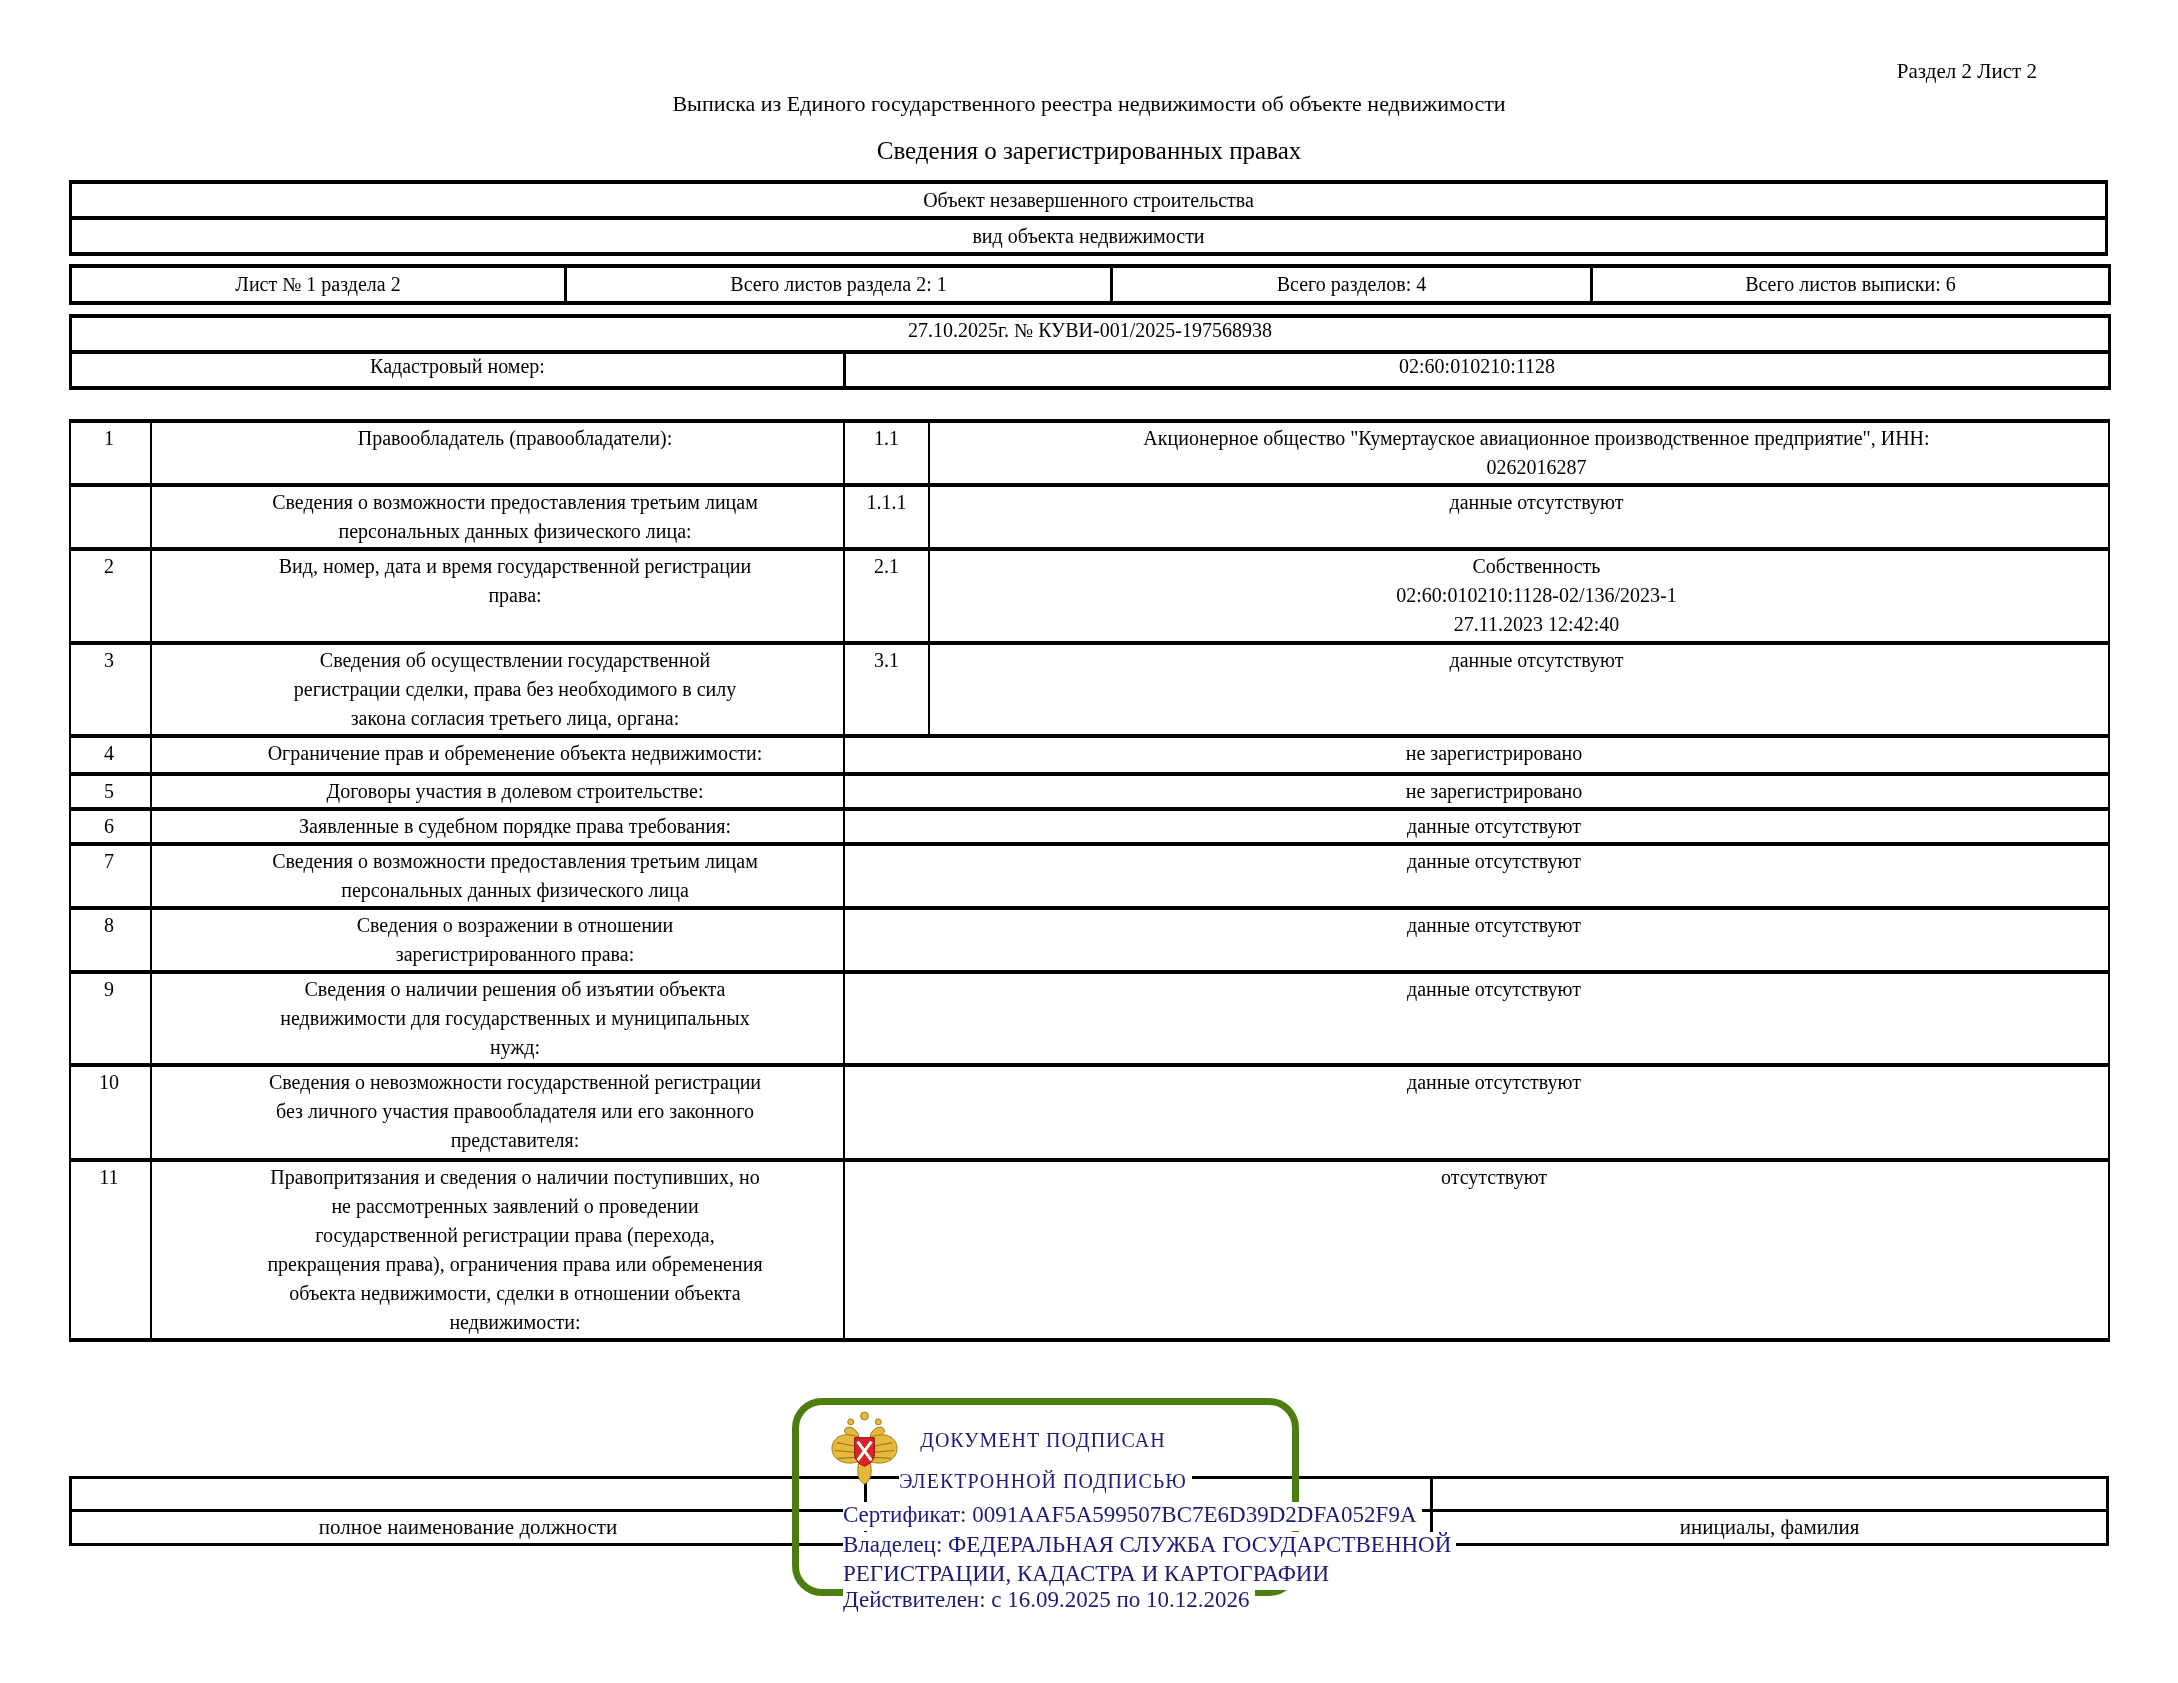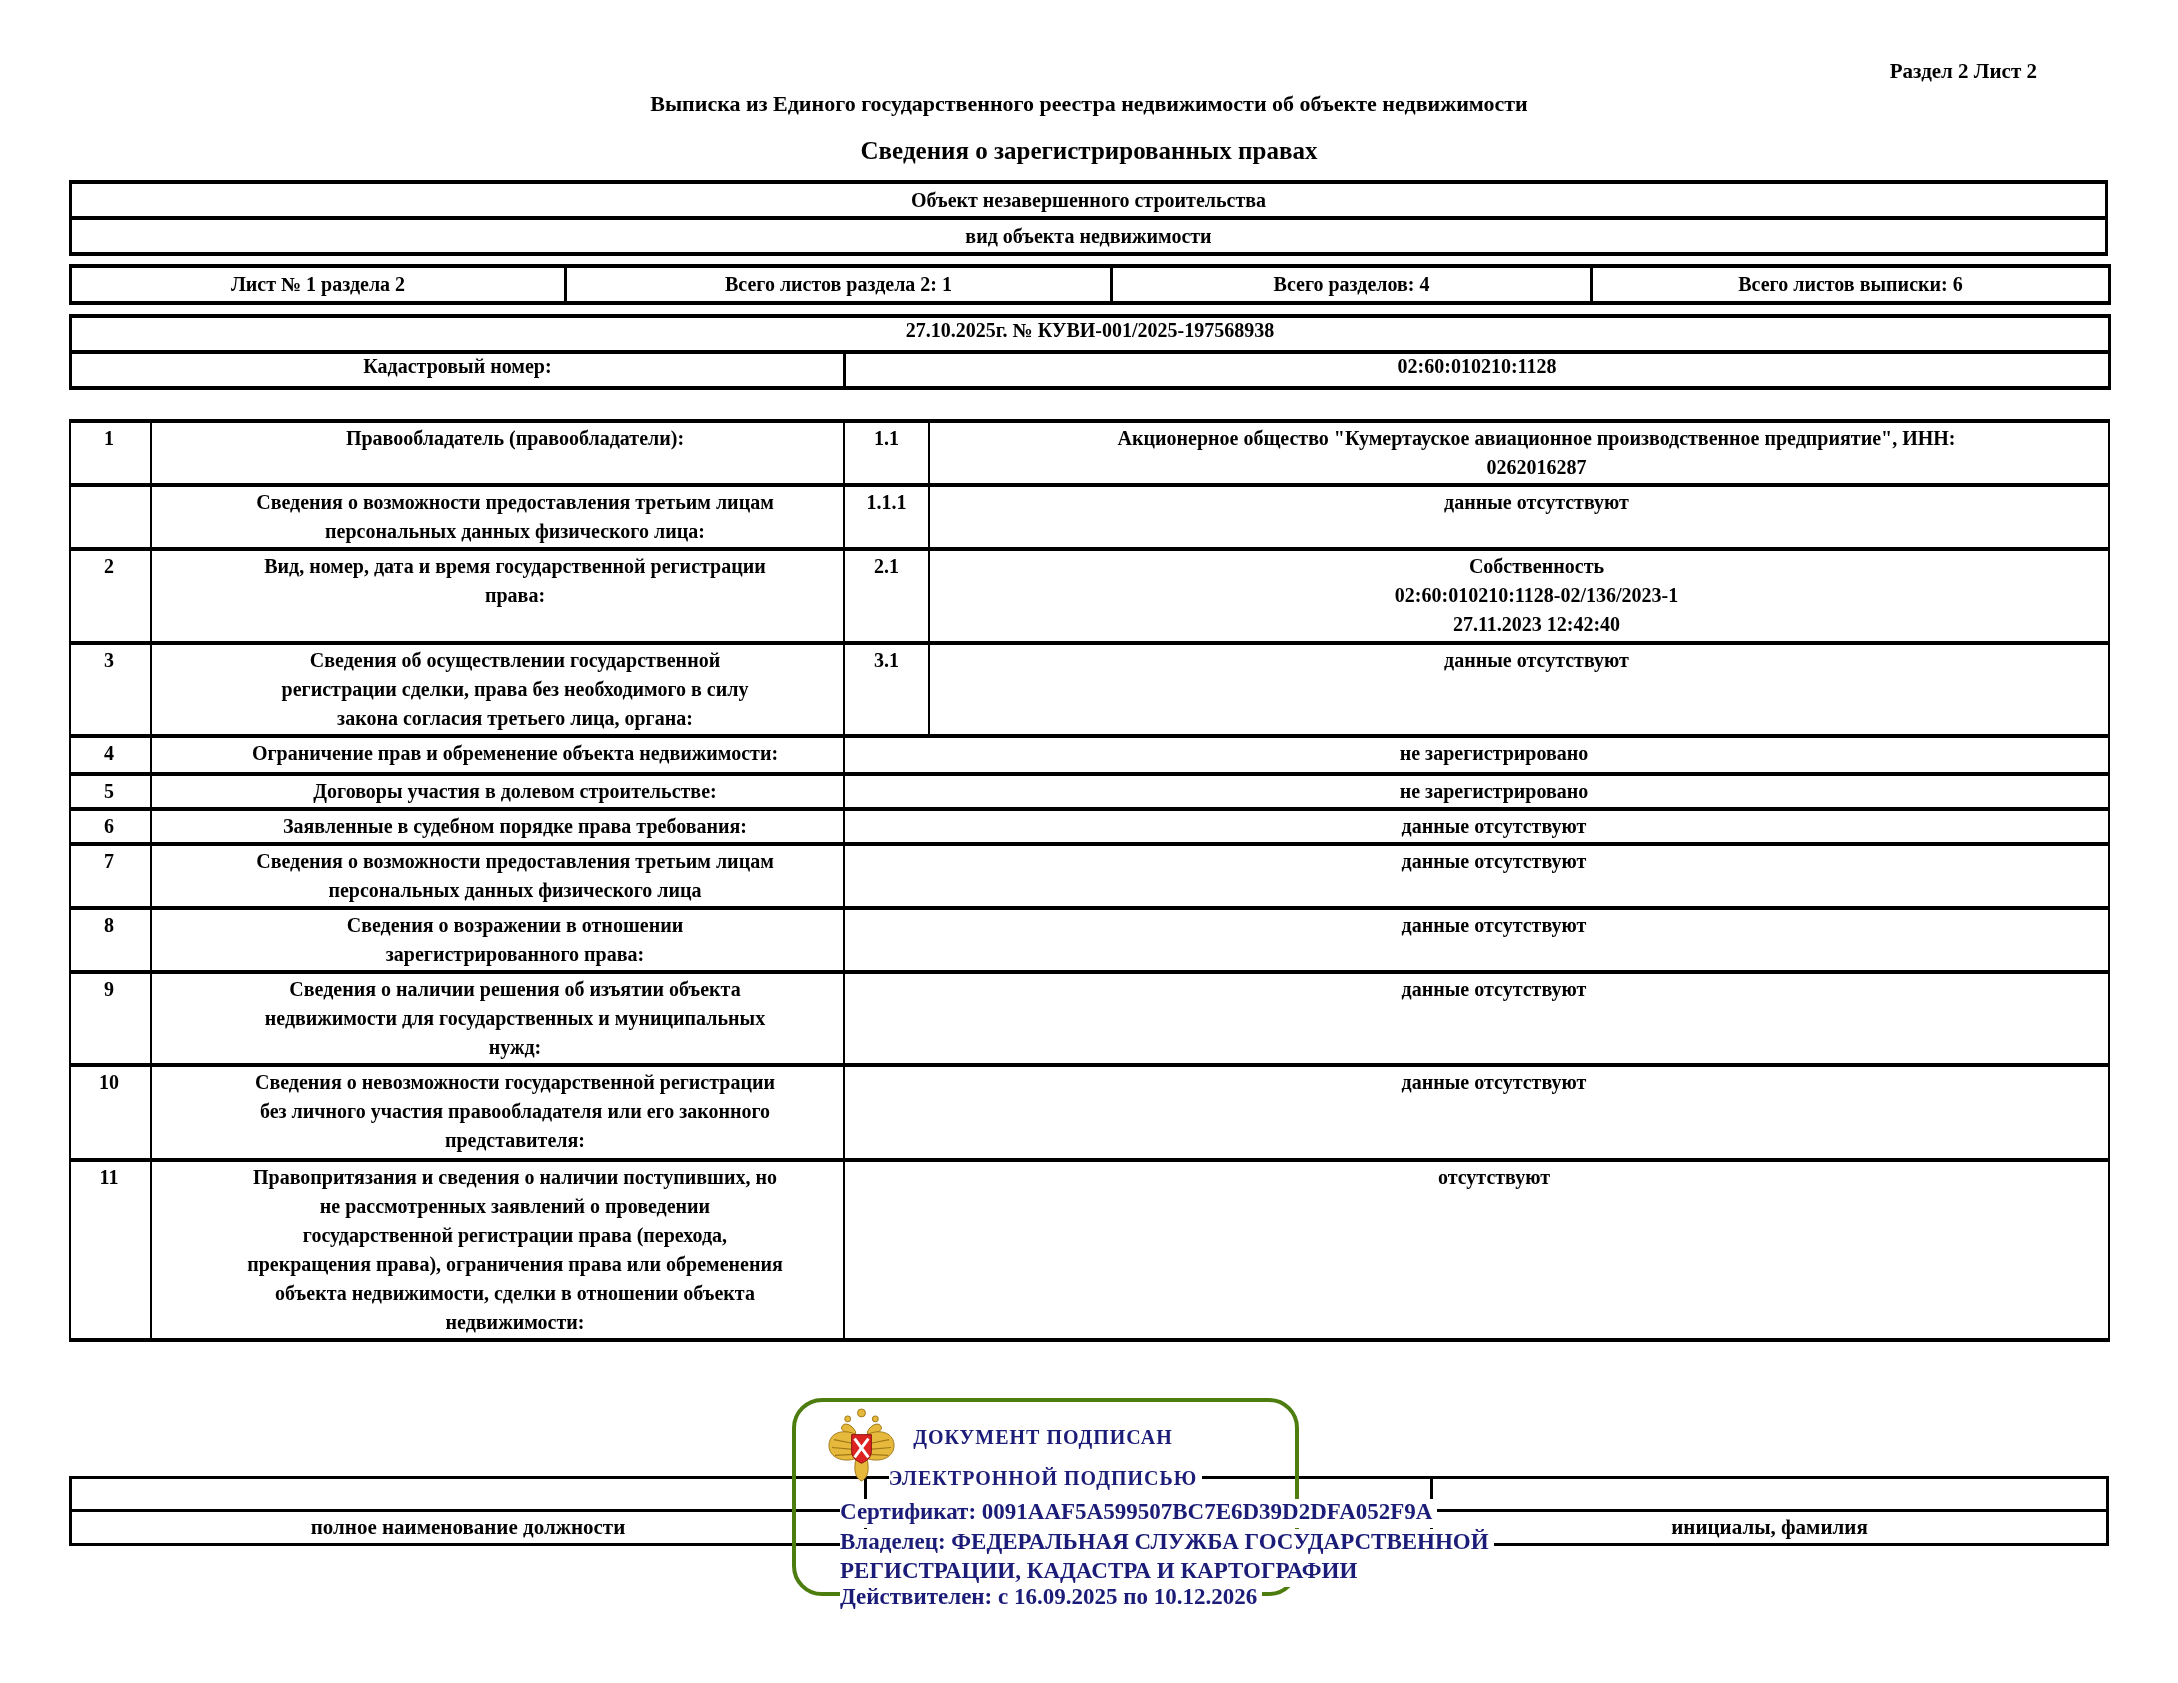--- a/index.html
+++ b/index.html
@@ -1,20 +1,20 @@
 <!DOCTYPE html>
 <html><head>
 <meta charset="utf-8">
 <style>
   html,body{margin:0;padding:0;}
   body{
     width:2178px;height:1683px;position:relative;background:#ffffff;
     font-family:"Liberation Serif", serif;color:#000;
   }
-  .abs{position:absolute;font-weight:bold;}
+  .abs{position:absolute;}
 
   
   .section-label{top:59px;right:141px;font-size:21px;}
   .doc-title{top:91px;left:0;width:2178px;text-align:center;font-size:22px;}
   .doc-subtitle{top:137px;left:0;width:2178px;text-align:center;font-size:25px;}
 
   
   table{border-collapse:collapse;table-layout:fixed;}
   td{border:3px solid #000;border-top-width:4px;border-bottom-width:4px;
      font-size:20px;vertical-align:top;padding:1px 8px;overflow:hidden;text-align:center;}
@@ -43,21 +43,21 @@
   .sig-box{border:3px solid #000;}
   .sig-row1{height:30px;border-bottom:3px solid #000;}
   .sig-row2{height:31px;text-align:center;font-size:21px;line-height:31px;}
   .sig-left{top:1476px;left:69px;width:792px;}
   .sig-right{top:1476px;left:1430px;width:673px;}
   .connector{left:861px;width:574px;height:3px;background:#000;}
 
   
   .stamp{
     top:1398px;left:792px;width:507px;height:198px;box-sizing:border-box;
-    border:4px solid #4d7c0f;border-radius:30px;background:transparent;z-index:5;
+    border:7px solid #4d7c0f;border-radius:30px;background:transparent;z-index:5;
   }
   .stamp .st-line{position:absolute;color:#1b1b78;white-space:nowrap;}
   .st-head{width:100%;text-align:center;font-size:20px;letter-spacing:1px;}
   .st-head span,.st-info span{background:#fff;display:inline-block;padding:0 5px 3px 0;}
   .st-info{left:44px;font-size:23px;}
 </style>
 </head>
 <body>
 
 <div class="abs section-label">Раздел 2  Лист 2</div>

